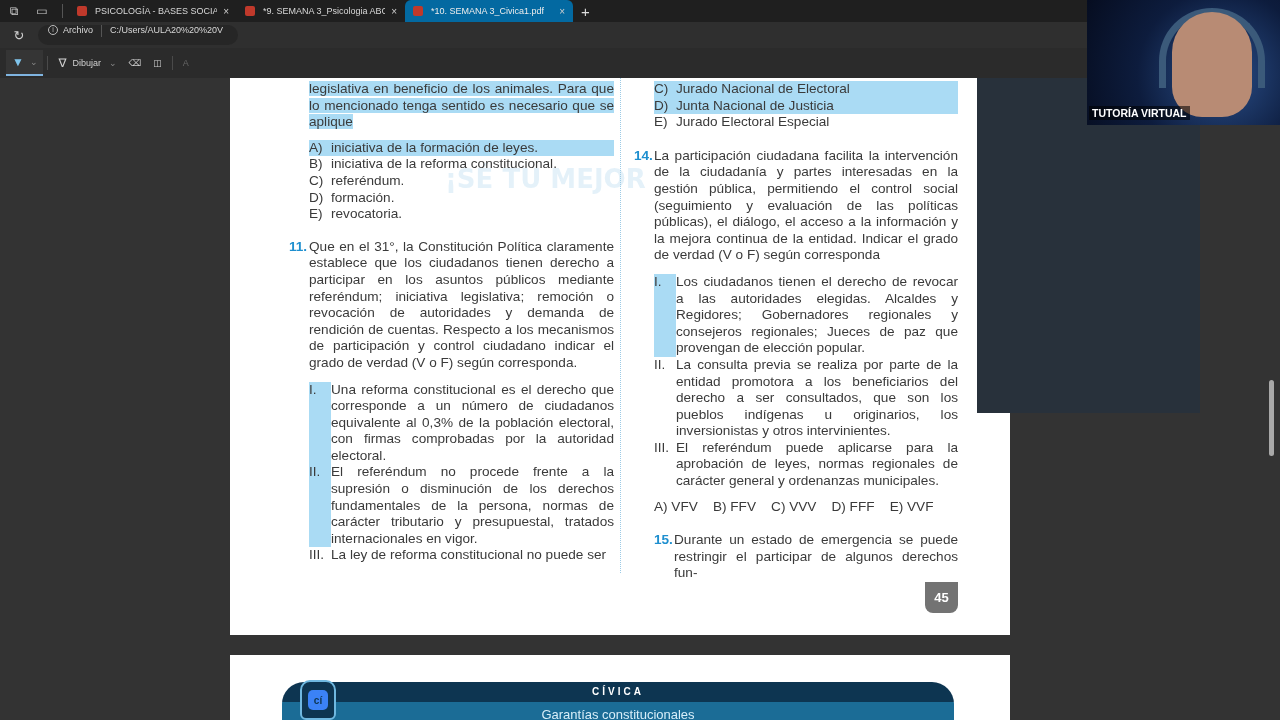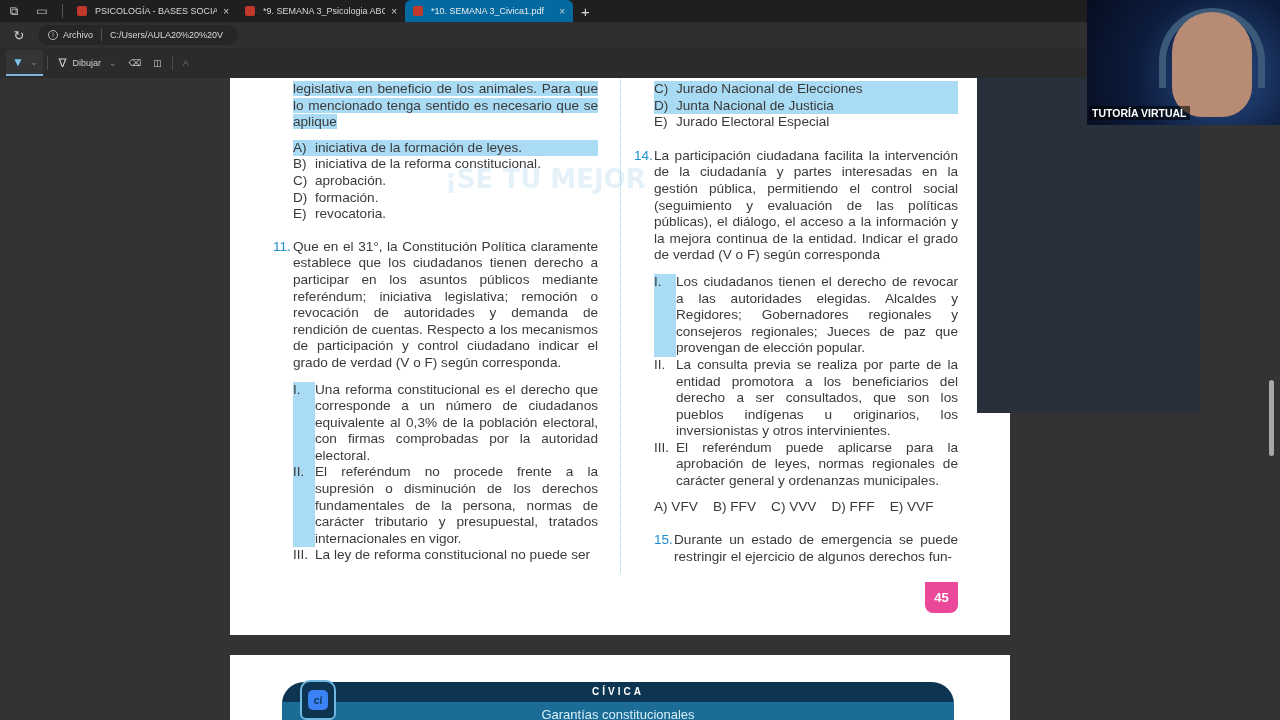--- a/index.html
+++ b/index.html
@@ -12,48 +12,48 @@
   .tab { height: 22px; display: flex; align-items: center; padding: 0 8px; color: #d8d8d8; font-size: 9px; width: 168px; position: relative; }
   .tab.active { background: #0369a1; border-radius: 6px 6px 0 0; color: #ececec; }
   .tab .pdf { width: 10px; height: 10px; background: #c0392b; border-radius: 2px; margin-right: 8px; flex: none; }
   .tab .title { flex: 1; white-space: nowrap; overflow: hidden; }
   .tab .x { color: #cfcfcf; font-size: 10px; margin-left: 6px; }
   .newtab { color: #ddd; font-size: 15px; padding: 0 8px; }
 
   
   .addrbar { position: absolute; left: 0; top: 22px; width: 1280px; height: 26px; background: #2f2f2f; display: flex; align-items: center; }
   .reload { width: 38px; text-align: center; color: #cfcfcf; font-size: 13px; }
-  .addr { height: 20px; display: flex; align-items: center; background: #262626; border-radius: 10px; padding: 0 10px; color: #d8d8d8; font-size: 9px; width: 200px; }
+  .addr { height: 20px; display: flex; background: #262626; border-radius: 10px; padding: 0 10px; color: #d8d8d8; font-size: 9px; width: 200px; }
   .addr .info { width: 10px; height: 10px; border: 1px solid #bbb; border-radius: 50%; font-size: 7px; line-height: 8px; text-align: center; margin-right: 5px; color: #bbb; }
   .addr .sep { width: 1px; height: 12px; background: #555; margin: 0 8px; }
 
   
   .pdftool { position: absolute; left: 0; top: 48px; width: 1280px; height: 30px; background: #2b2b2b; display: flex; align-items: center; padding-left: 6px; }
   .pt-btn { height: 26px; display: flex; align-items: center; padding: 0 6px; color: #d0d0d0; font-size: 9px; }
   .pt-btn.active { border-bottom: 2px solid #7fb4e0; background: #353535; }
   .pt-sep { width: 1px; height: 14px; background: #4a4a4a; margin: 0 4px; }
 
   
   .viewer { position: absolute; left: 0; top: 78px; width: 1280px; height: 642px; background: #333333; }
   .page { position: absolute; left: 230px; top: 0; width: 780px; height: 557px; background: #ffffff; overflow: hidden; }
   .page2 { position: absolute; left: 230px; top: 577px; width: 780px; height: 80px; background: #ffffff; overflow: hidden; }
 
   .col { position: absolute; font-size: 13.6px; line-height: 16.6px; color: #3a3a3a; text-align: justify; }
   .col p { margin: 0; }
   .hl { background: rgba(100, 190, 235, 0.55); }
-  .qnum { color: #1e8fcf; font-weight: normal; }
+  .qnum { color: #1e8fcf; font-weight: bold; }
   .opt { display: flex; }
   .opt .lbl { width: 22px; flex: none; }
   .stmt { display: flex; }
   .stmt .rn { width: 22px; flex: none; }
   .divider { position: absolute; left: 390px; top: 0; width: 0; height: 495px; border-left: 1px dotted #9ccbe6; }
   .watermark { position: absolute; color: rgba(30,143,207,0.08); font-weight: bold; font-family: "DejaVu Sans", sans-serif; }
 
   .footer-left { position: absolute; left: 52px; top: 504px; width: 165px; height: 31px; background: #1e8fcf; color: #fff; font-weight: bold; font-size: 13px; display: flex; align-items: center; justify-content: center; border-radius: 0 0 10px 10px; }
-  .footer-right { position: absolute; left: 695px; top: 504px; width: 33px; height: 31px; background: #ec4899; color: #fff; font-weight: bold; font-size: 13px; display: flex; align-items: center; justify-content: center; border-radius: 0 0 8px 8px; }
+  .footer-right { position: absolute; left: 695px; top: 504px; width: 33px; height: 31px; background: #737373; color: #fff; font-weight: bold; font-size: 13px; display: flex; align-items: center; justify-content: center; border-radius: 0 0 8px 8px; }
 
   .civica-banner { position: absolute; left: 52px; top: 27px; width: 672px; height: 60px; background: linear-gradient(#0d3551 0 20px, #1b6c96 20px 60px); border-radius: 22px 22px 0 0; }
   .civica-title { position: absolute; left: 0; right: 0; top: 4px; text-align: center; color: #fff; font-weight: bold; font-size: 10px; letter-spacing: 3px; }
   .civica-sub { position: absolute; left: 0; right: 0; top: 25px; text-align: center; color: #d8eef9; font-size: 13px; }
   .civica-badge { position: absolute; left: 18px; top: -2px; width: 36px; height: 40px; background: #0d3551; border: 2px solid #6fb8e0; border-radius: 10px 10px 6px 6px; display: flex; align-items: center; justify-content: center; }
   .civica-badge span { width: 20px; height: 20px; background: #3b82f6; color: #0d3551; border-radius: 5px; font-size: 10px; font-weight: bold; display: flex; align-items: center; justify-content: center; }
 
   
   .overlay { position: absolute; left: 977px; top: 78px; width: 223px; height: 335px; background: #28313b; }
   .cam { position: absolute; left: 1087px; top: 0; width: 193px; height: 125px; background: radial-gradient(circle at 70% 60%, #2a4f8a 0%, #0d1c3d 55%, #060d20 100%); overflow: hidden; padding-left: 39px; }
@@ -120,34 +120,34 @@
       <span>A</span>
     </div>
 </div>
 
 <div class="viewer">
 
   <div class="page">
     <div class="watermark" style="left:215px;top:86px;font-size:26px;color:rgba(30,143,207,0.12);">¡SÉ TU MEJOR</div>
     <div class="divider"></div>
 
-    <div class="col" style="left:63px;top:3px;width:305px;">
+    <div class="col" style="left:79px;top:3px;width:305px;">
       <p><span class="hl">legislativa en beneficio de los animales. Para que lo mencionado tenga sentido es necesario que se aplique</span></p>
       <div style="height:9px"></div>
       <div class="opt hl">
           <span class="lbl">A)</span>
           <span>iniciativa de la formación de leyes.</span>
         </div>
       <div class="opt">
           <span class="lbl">B)</span>
           <span>iniciativa de la reforma constitucional.</span>
         </div>
       <div class="opt">
           <span class="lbl">C)</span>
-          <span>aprobación.</span>
+          <span>referéndum.</span>
         </div>
       <div class="opt">
           <span class="lbl">D)</span>
           <span>formación.</span>
         </div>
       <div class="opt">
           <span class="lbl">E)</span>
           <span>revocatoria.</span>
         </div>
       <div style="height:16px"></div>
@@ -166,21 +166,21 @@
         </div>
       <div class="stmt">
           <span class="rn">III.</span>
           <p>La ley de reforma constitucional no puede ser</p>
         </div>
     </div>
 
     <div class="col" style="left:424px;top:3px;width:304px;">
       <div class="opt hl">
           <span class="lbl">C)</span>
-          <span>Jurado Nacional de Elecciones</span>
+          <span>Jurado Nacional de Electoral</span>
         </div>
       <div class="opt hl">
           <span class="lbl">D)</span>
           <span>Junta Nacional de Justicia</span>
         </div>
       <div class="opt">
           <span class="lbl">E)</span>
           <span>Jurado Electoral Especial</span>
         </div>
       <div style="height:17px"></div>
@@ -199,21 +199,21 @@
         </div>
       <div class="stmt">
           <span class="rn">III.</span>
           <p>El referéndum puede aplicarse para la aprobación de leyes, normas regionales de carácter general y ordenanzas municipales.</p>
         </div>
       <div style="height:9px"></div>
       <p style="white-space:pre;text-align:left;">A) VFV    B) FFV    C) VVV    D) FFF    E) VVF</p>
       <div style="height:17px"></div>
       <div style="display:flex;margin-left:-20px;">
         <span class="qnum" style="width:20px;flex:none;margin-left:20px;">15.</span>
-        <p>Durante un estado de emergencia se puede restringir el ejercicio de algunos derechos fun-</p>
+        <p>Durante un estado de emergencia se puede restringir el participar de algunos derechos fun-</p>
       </div>
     </div>
 
     <div class="footer-right">45</div>
   </div>
 
   <div class="page2">
     <div class="civica-banner">
       <div class="civica-badge">
           <span>cí</span>

